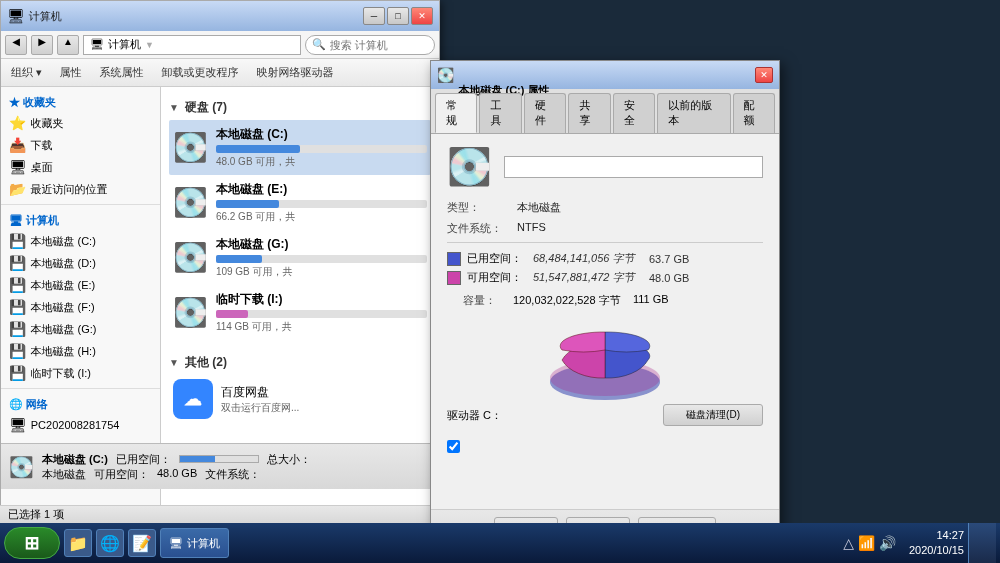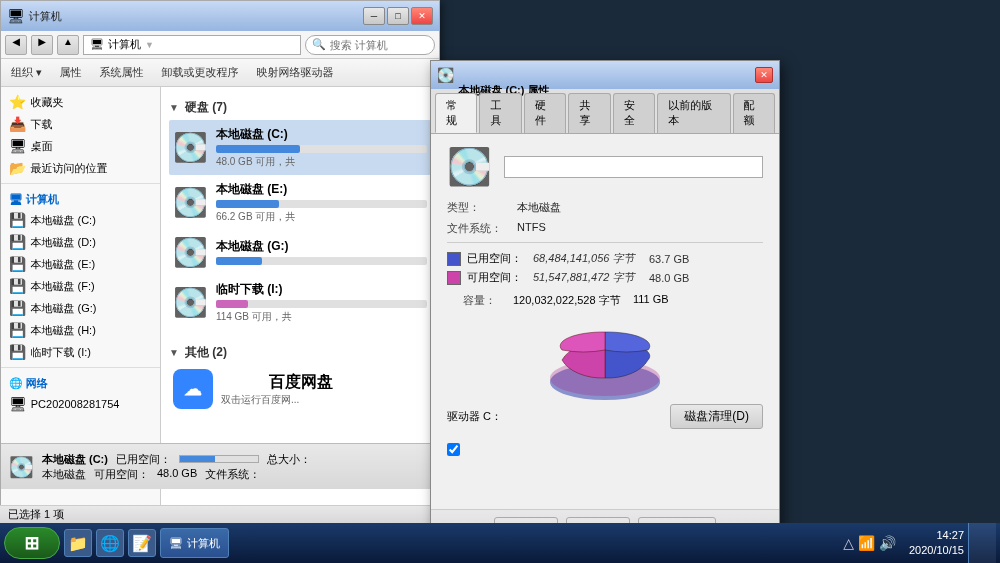--- a/index.html
+++ b/index.html
@@ -308,25 +308,25 @@
 
     
     .cleanup-row {
       display: flex;
       justify-content: space-between;
       align-items: center;
       margin-top: 4px;
     }
     .cleanup-label { font-size: 11px; }
     .cleanup-btn {
-      padding: 3px 13px;
+      padding: 3px 22px;
       background: linear-gradient(to bottom, #e8e8e8, #d0d0d0);
       border: 1px solid #aaa;
       border-radius: 3px;
-      font-size: 12px;
+      font-size: 10px;
       cursor: pointer;
     }
 
     .checkbox-row {
       display: flex;
       align-items: flex-start;
       gap: 6px;
       margin: 8px 0;
       font-size: 11px;
     }
@@ -459,20 +459,21 @@
     <span class="tool-item">组织 ▾</span>
     <span class="tool-item">属性</span>
     <span class="tool-item">系统属性</span>
     <span class="tool-item">卸载或更改程序</span>
     <span class="tool-item">映射网络驱动器</span>
   </div>
 
   <div class="explorer-body">
 
     <div class="sidebar">
+      <div class="sidebar-group-header">★ 收藏夹</div>
       <div class="sidebar-item">
         <span class="sidebar-icon">⭐</span>
         <span class="sidebar-label">收藏夹</span>
       </div>
       <div class="sidebar-item">
         <span class="sidebar-icon">📥</span>
         <span class="sidebar-label">下载</span>
       </div>
       <div class="sidebar-item">
         <span class="sidebar-icon">🖥</span>
@@ -549,20 +550,21 @@
         </div>
       </div>
 
       <div class="drive-item">
         <div style="font-size:28px;">💽</div>
         <div class="drive-info">
           <div class="drive-name">本地磁盘 (G:)</div>
           <div class="drive-bar-container">
             <div class="drive-bar blue" style="width:22%;"></div>
           </div>
+          <div class="drive-meta">109 GB 可用，共</div>
         </div>
       </div>
 
       <div class="drive-item">
         <div style="font-size:28px;">💽</div>
         <div class="drive-info">
           <div class="drive-name">临时下载 (I:)</div>
           <div class="drive-bar-container">
             <div class="drive-bar pink" style="width:15%;"></div>
           </div>
@@ -571,21 +573,21 @@
       </div>
 
       <div class="other-section">
         <div class="section-header">
           <span class="section-arrow">▼</span>
           <span>其他 (2)</span>
         </div>
         <div class="baidu-item">
           <div class="baidu-icon">☁</div>
           <div>
-            <div style="font-size:16px;font-weight:bold;margin-left:48px;">百度网盘</div>
+            <div style="font-size:12px;font-weight:normal;">百度网盘</div>
             <div style="font-size:10px;color:#666;">双击运行百度网...</div>
           </div>
         </div>
       </div>
     </div>
   </div>
 
   <div class="explorer-status">
     <div style="font-size:20px;">💽</div>
     <div style="flex:1;">

